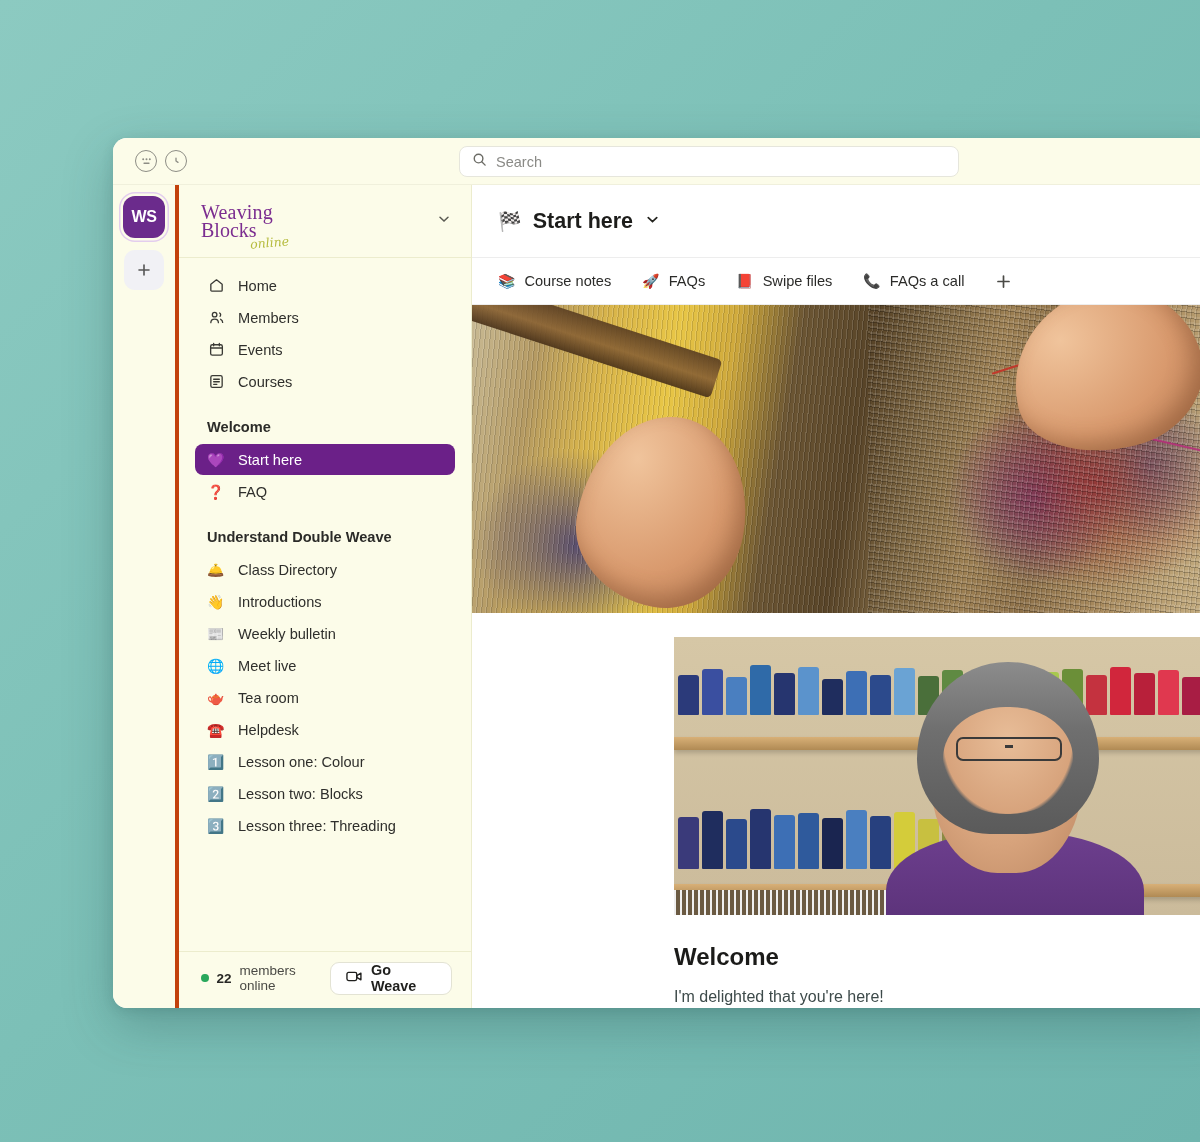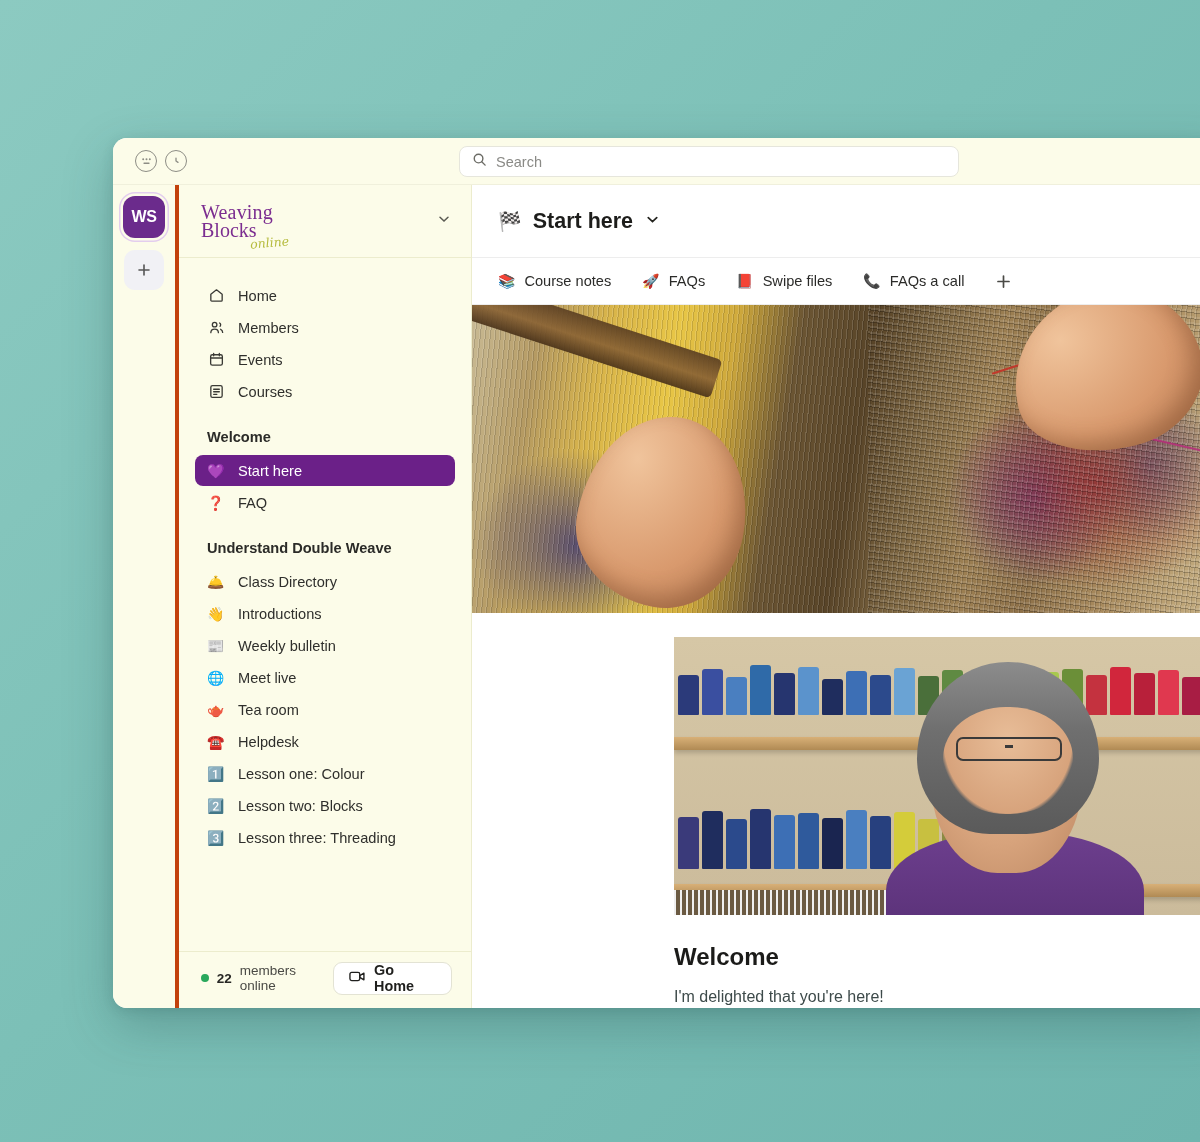--- a/index.html
+++ b/index.html
@@ -116,21 +116,21 @@
   #brand .b3 {
     position: absolute; right: -16px; bottom: -9px;
     font-family: "DejaVu Serif", serif;
     font-style: italic; font-size: 12.5px; color: #b5bb3d;
     transform: rotate(-5deg);
   }
   .chev { color: #5a5a52; }
 
   #nav-scroll { flex: 1; overflow: hidden; padding: 12px 0 0; }
 
-  .nav-group { padding: 0 16px; margin-top: 10px; }
+  .nav-group { padding: 0 16px; }
   .nav-item {
     display: flex; align-items: center; gap: 13px;
     height: 31px; padding: 0 12px;
     border-radius: 8px;
     font-size: 14.6px; color: #2f2f2c;
     cursor: pointer; margin-bottom: 1px;
   }
   .nav-item .ic {
     width: 18px; display: flex; align-items: center; justify-content: center;
     color: #3a3a35; flex: 0 0 18px;
@@ -454,21 +454,21 @@
           <span class="cnt">22</span>
           <span>members online</span>
         </div>
         <div id="golive">
           <span>
             <svg width="17" height="13" viewBox="0 0 18 13" fill="none" stroke="#1f1f1d" stroke-width="1.45" stroke-linejoin="round">
               <rect x="1" y="2.2" width="10.4" height="8.6" rx="1.8"></rect>
               <path d="M11.4 5.6l4.4-2.6v7l-4.4-2.6z"></path>
             </svg>
           </span>
-          <span>Go Home</span>
+          <span>Go Weave</span>
         </div>
       </div>
     </div>
 
     <div id="main">
 
       <div id="main-head">
         <span class="flag">🏁</span>
         <span id="main-title">Start here</span>
         <span class="chev">

